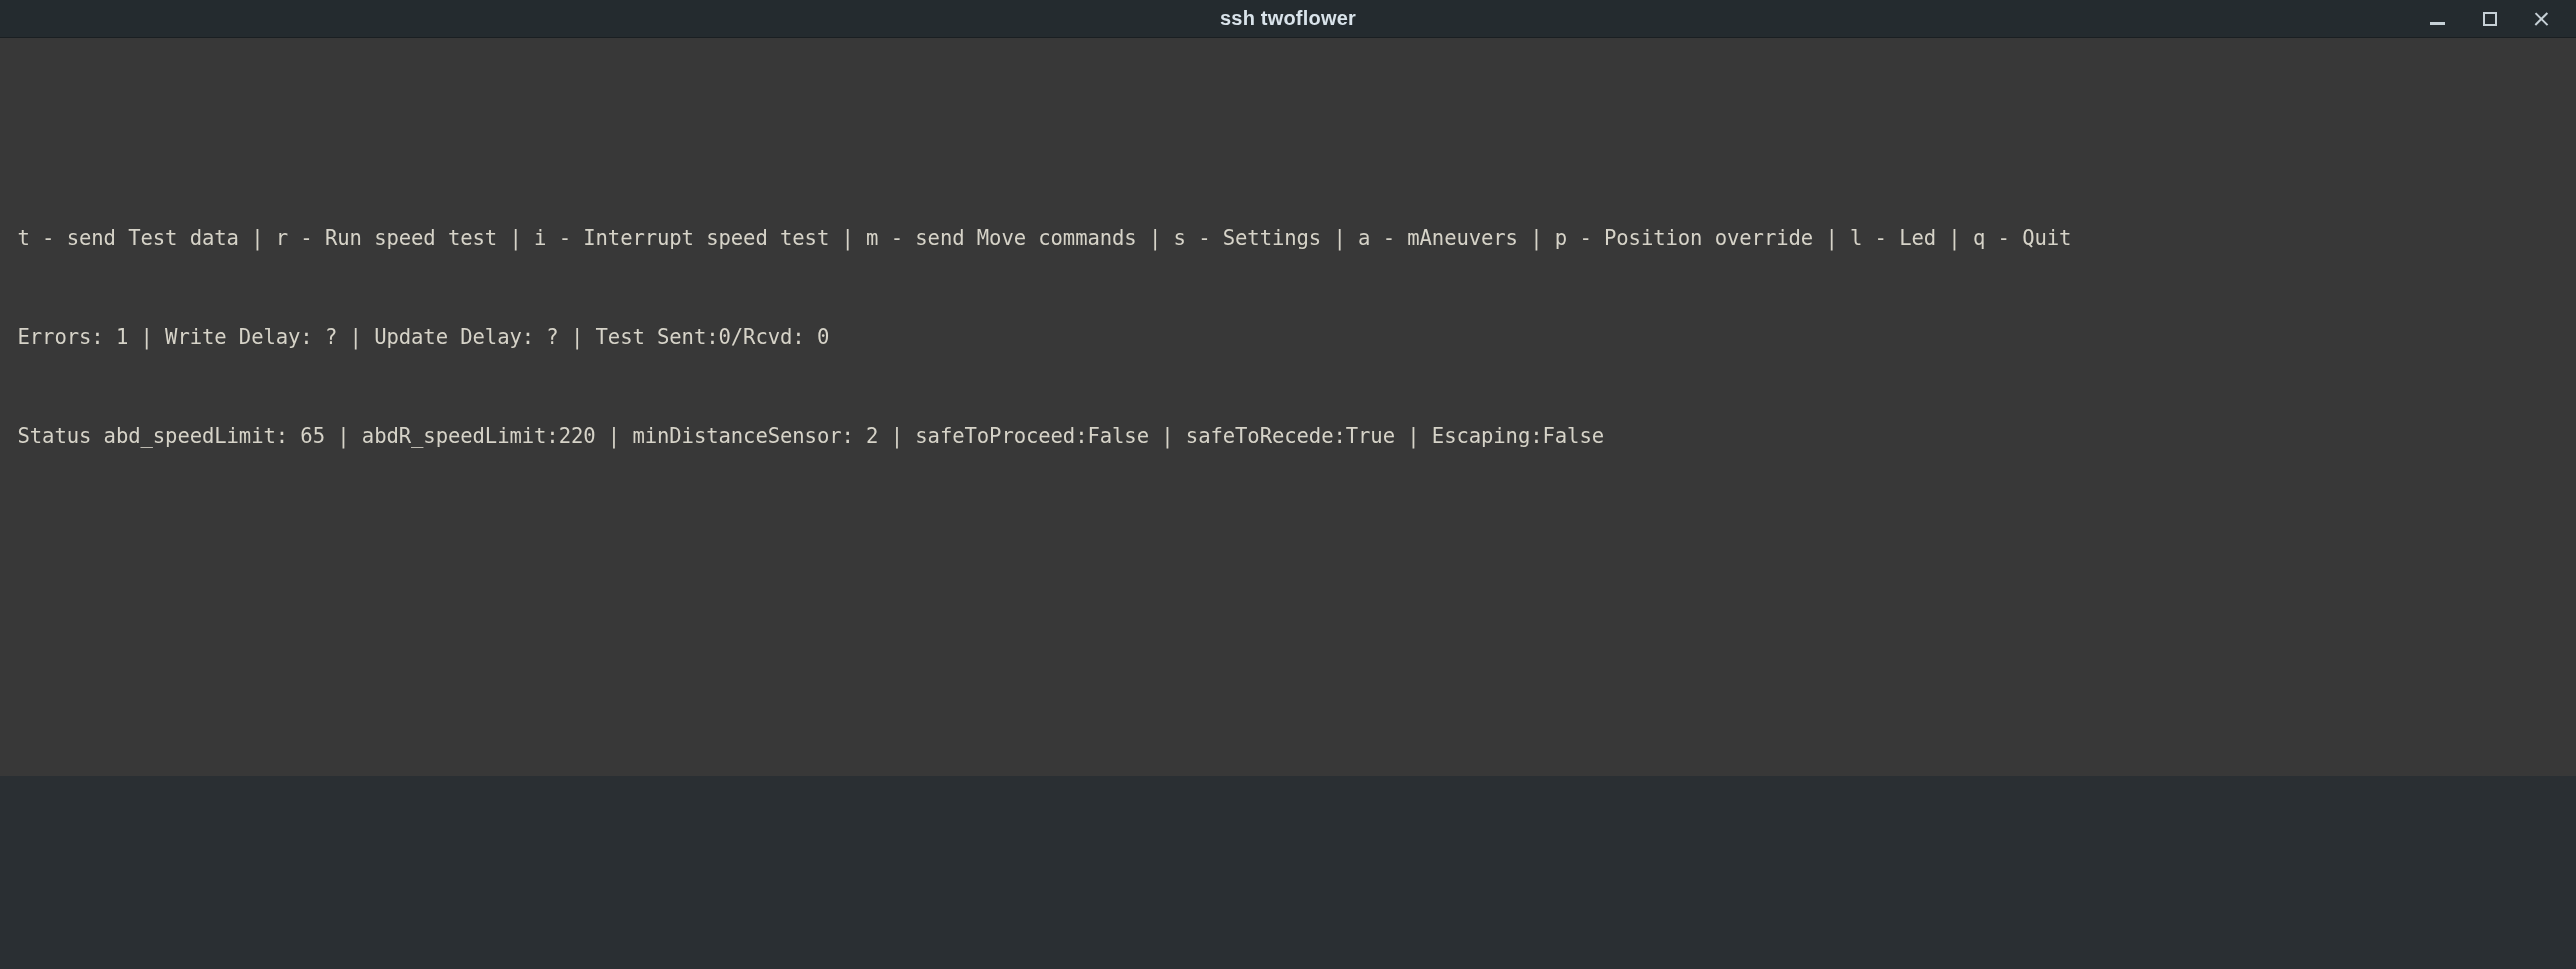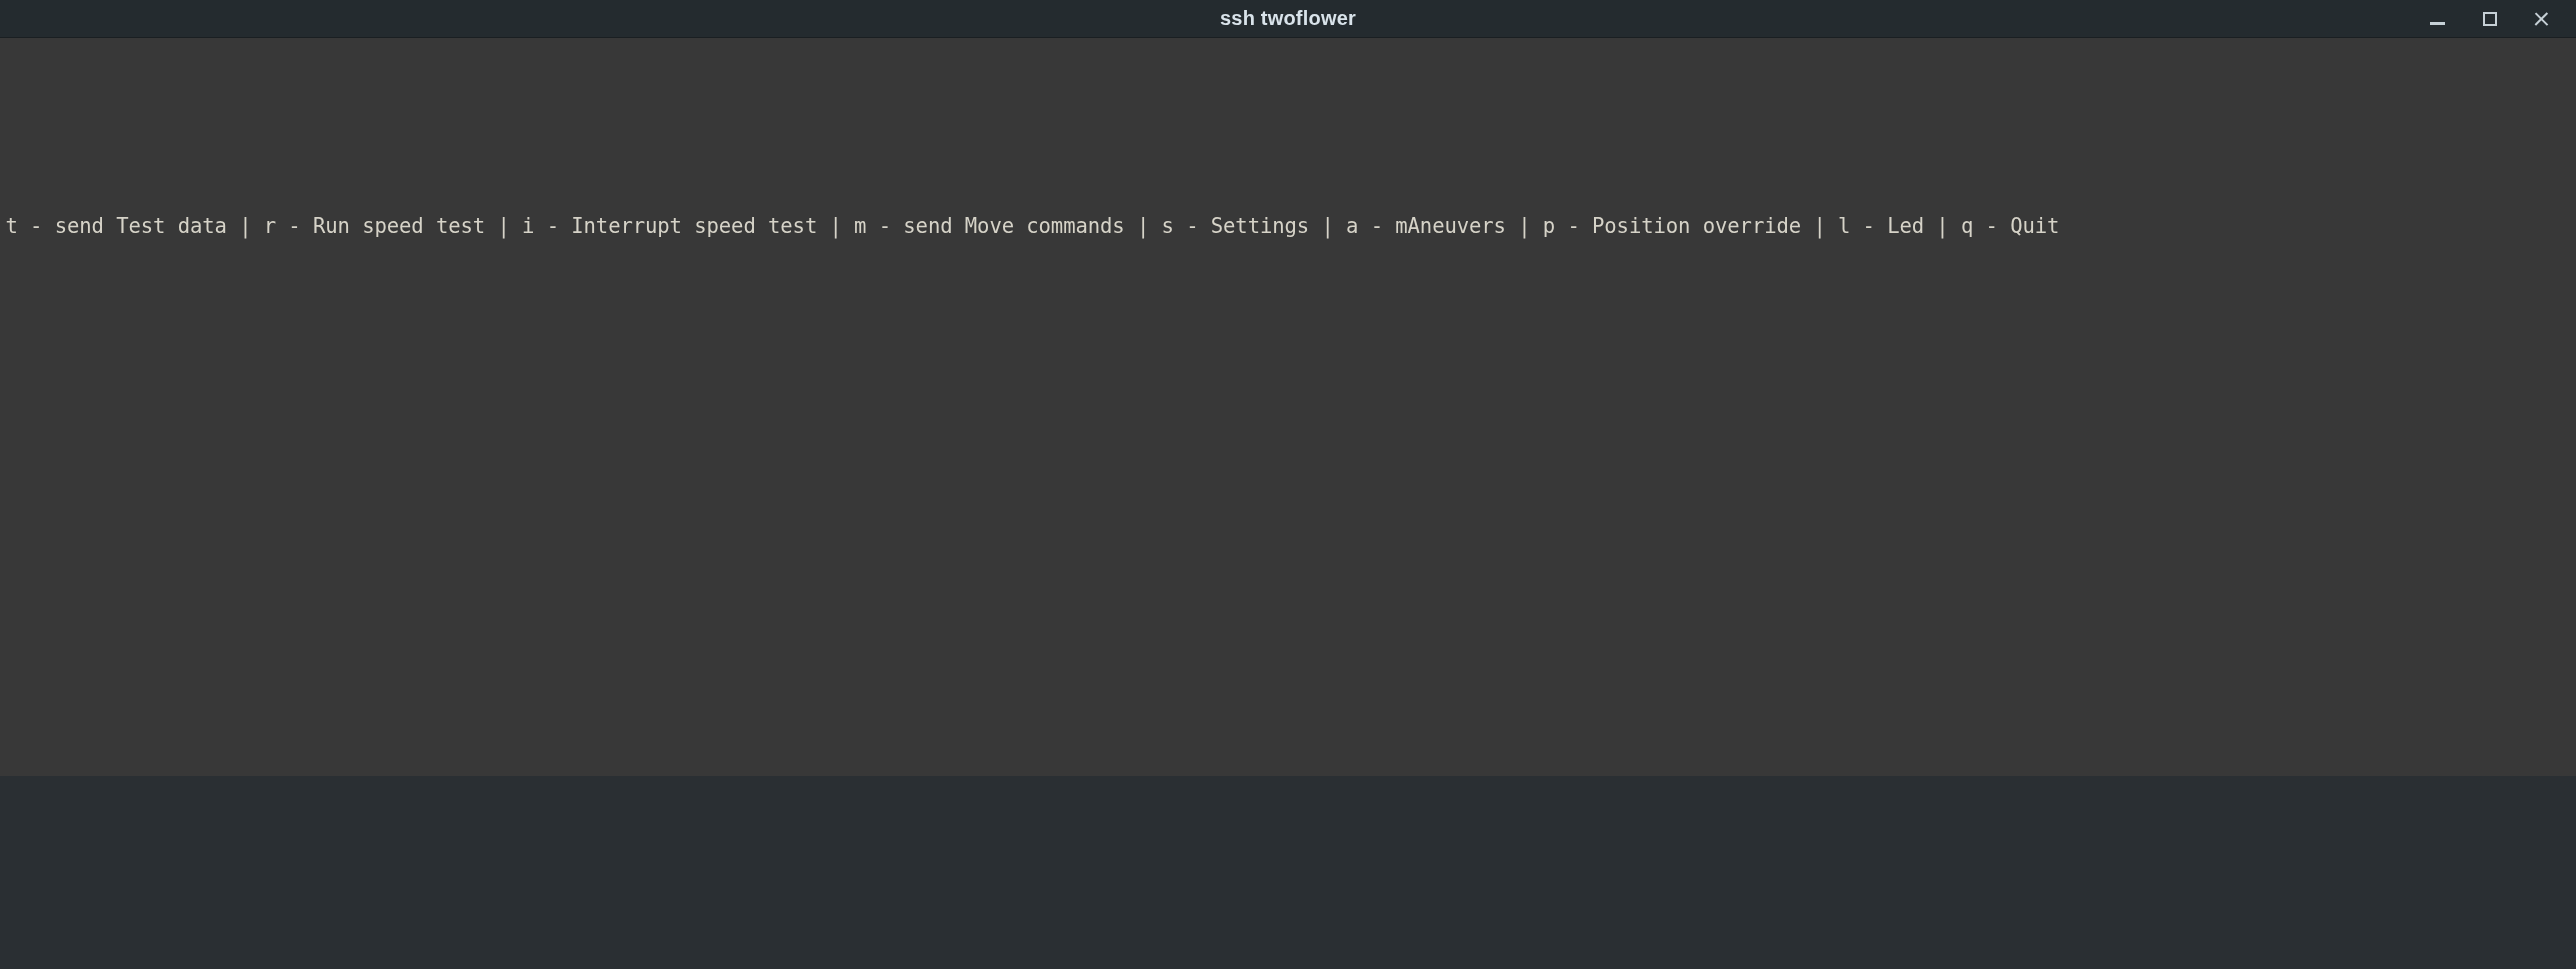--- a/index.html
+++ b/index.html
@@ -87,21 +87,21 @@
     height: 2.3px;
     background: #c6d0d6;
   }
   .wc-close-glyph::before { transform: rotate(45deg); }
   .wc-close-glyph::after  { transform: rotate(-45deg); }
 
   
   #terminal {
     flex: 1 1 auto;
     background: #383838;
-    padding: 4px;
+    padding: 16px;
     position: relative;
     overflow: hidden;
     font-family: "DejaVu Sans Mono", "Liberation Mono", monospace;
     font-size: 20.6px;
     line-height: 33px;
     color: #d6d3c8;
     white-space: pre;
   }
 
   #header-lines {
@@ -132,19 +132,21 @@
       <div class="wc-btn">
         <span class="wc-close-glyph"></span>
       </div>
     </div>
   </div>
 
   <div id="terminal">
 
     <div id="header-lines">
       <div class="term-line">t - send Test data | r - Run speed test | i - Interrupt speed test | m - send Move commands | s - Settings | a - mAneuvers | p - Position override | l - Led | q - Quit</div>
+      <div class="term-line">Errors: 1 | Write Delay: ? | Update Delay: ? | Test Sent:0/Rcvd: 0</div>
+      <div class="term-line">Status abd_speedLimit: 65 | abdR_speedLimit:220 | minDistanceSensor: 2 | safeToProceed:False | safeToRecede:True | Escaping:False</div>
     </div>
 
     
 
   </div>
 </div>
 
 
 </body></html>

